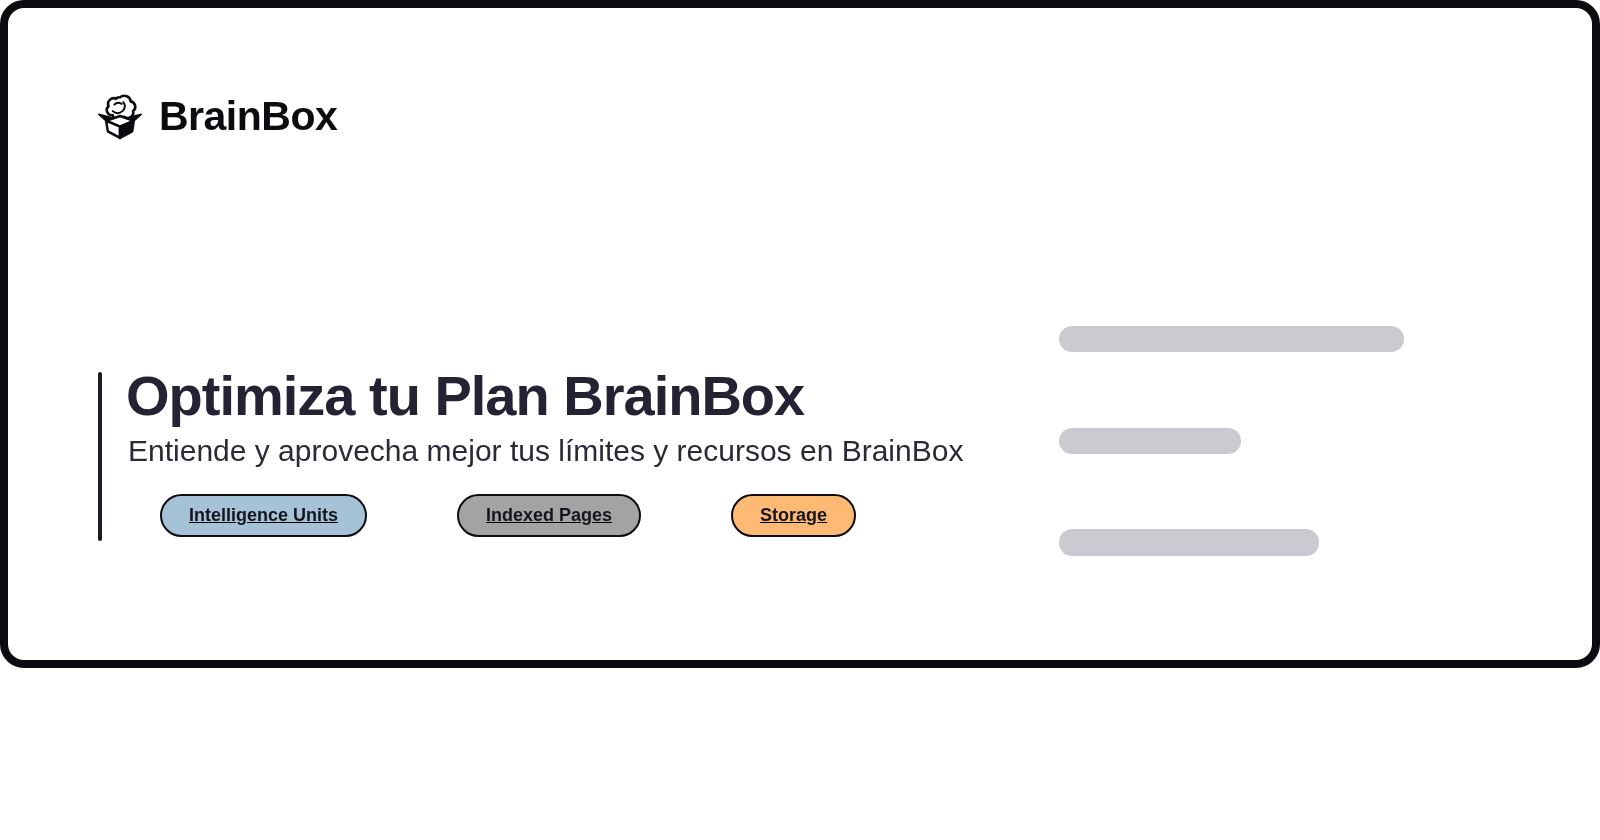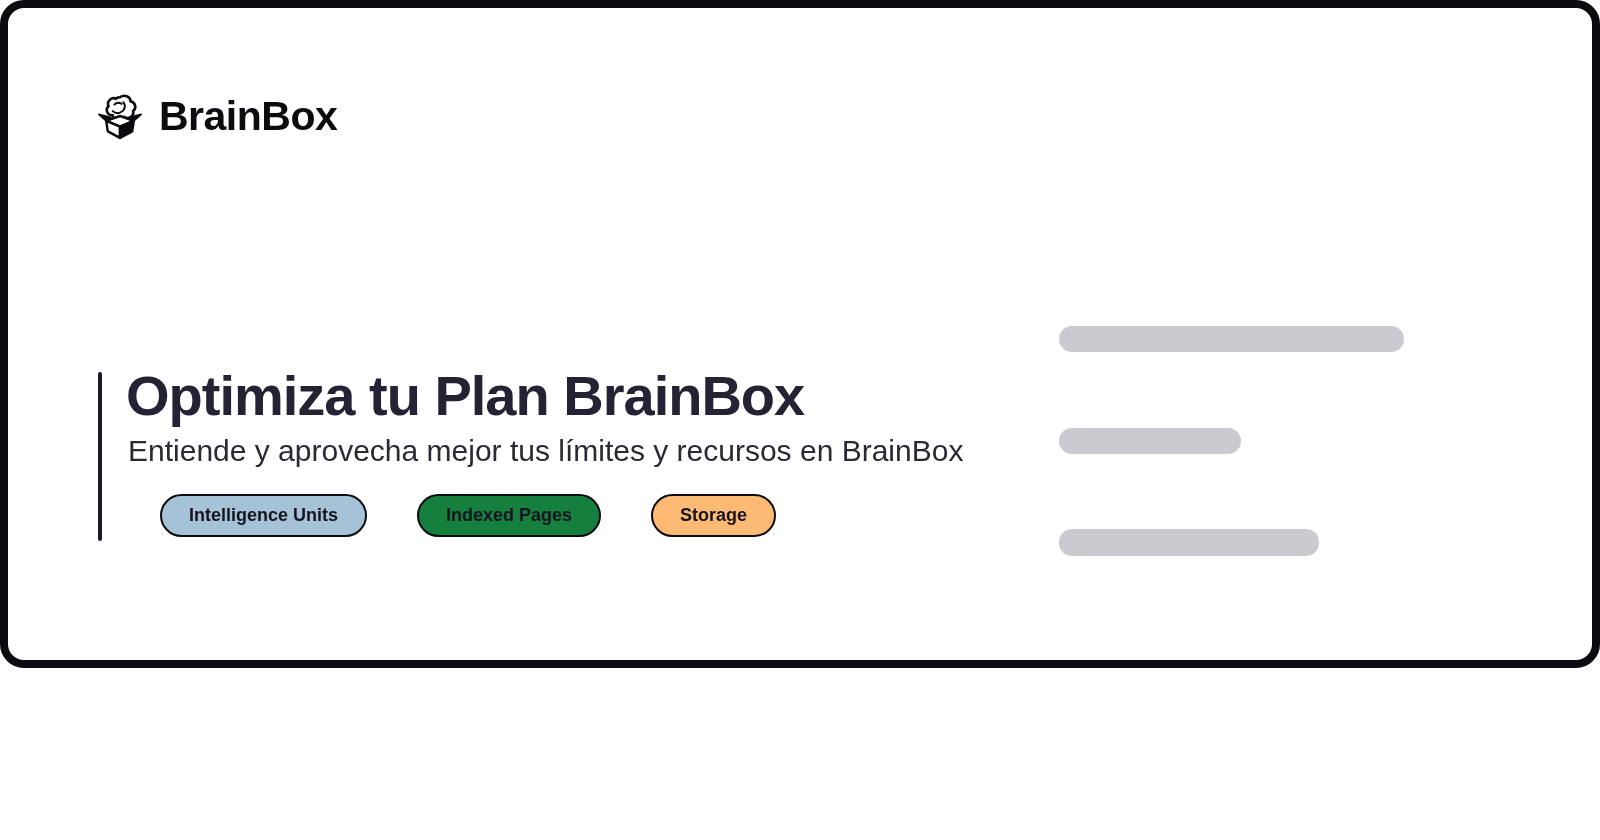--- a/index.html
+++ b/index.html
@@ -62,22 +62,23 @@
     color: #232333;
   }
   .hero-subtitle {
     margin: 8px 0 0 2px;
     font-size: 30px;
     font-weight: 400;
     color: #2a2a35;
   }
   .badge-row {
     display: flex;
-    gap: 50px;
+    gap: 90px;
     margin: 26px 0 6px 34px;
+    text-decoration: underline;
   }
   .badge {
     font-family: "Liberation Sans", sans-serif;
     font-size: 18px;
     font-weight: 700;
     color: #14141f;
     padding: 9px 27px;
     border: 2.5px solid #0c0c12;
     border-radius: 999px;
     background: #ddd;
@@ -131,21 +132,21 @@
     <span class="logo-text">BrainBox</span>
   </div>
 
   <section class="hero">
     <div class="hero-rule"></div>
     <div class="hero-content">
       <h1 class="hero-title">Optimiza tu Plan BrainBox</h1>
       <p class="hero-subtitle">Entiende y aprovecha mejor tus límites y recursos en BrainBox</p>
       <div class="badge-row">
         <button class="badge" style="background: rgb(165, 194, 214);">Intelligence Units</button>
-        <button class="badge" style="background: #15803d;">Indexed Pages</button>
+        <button class="badge" style="background: #a3a3a3;">Indexed Pages</button>
         <button class="badge" style="background: #fdba74;">Storage</button>
       </div>
     </div>
   </section>
 
   <div class="skeleton-bar s0" style="width: 345px; background: rgb(201, 203, 209);"></div>
   <div class="skeleton-bar s1" style="width: 182px; background: rgb(201, 203, 209);"></div>
   <div class="skeleton-bar s2" style="width: 260px; background: rgb(201, 203, 209);"></div>
 
 </div>

